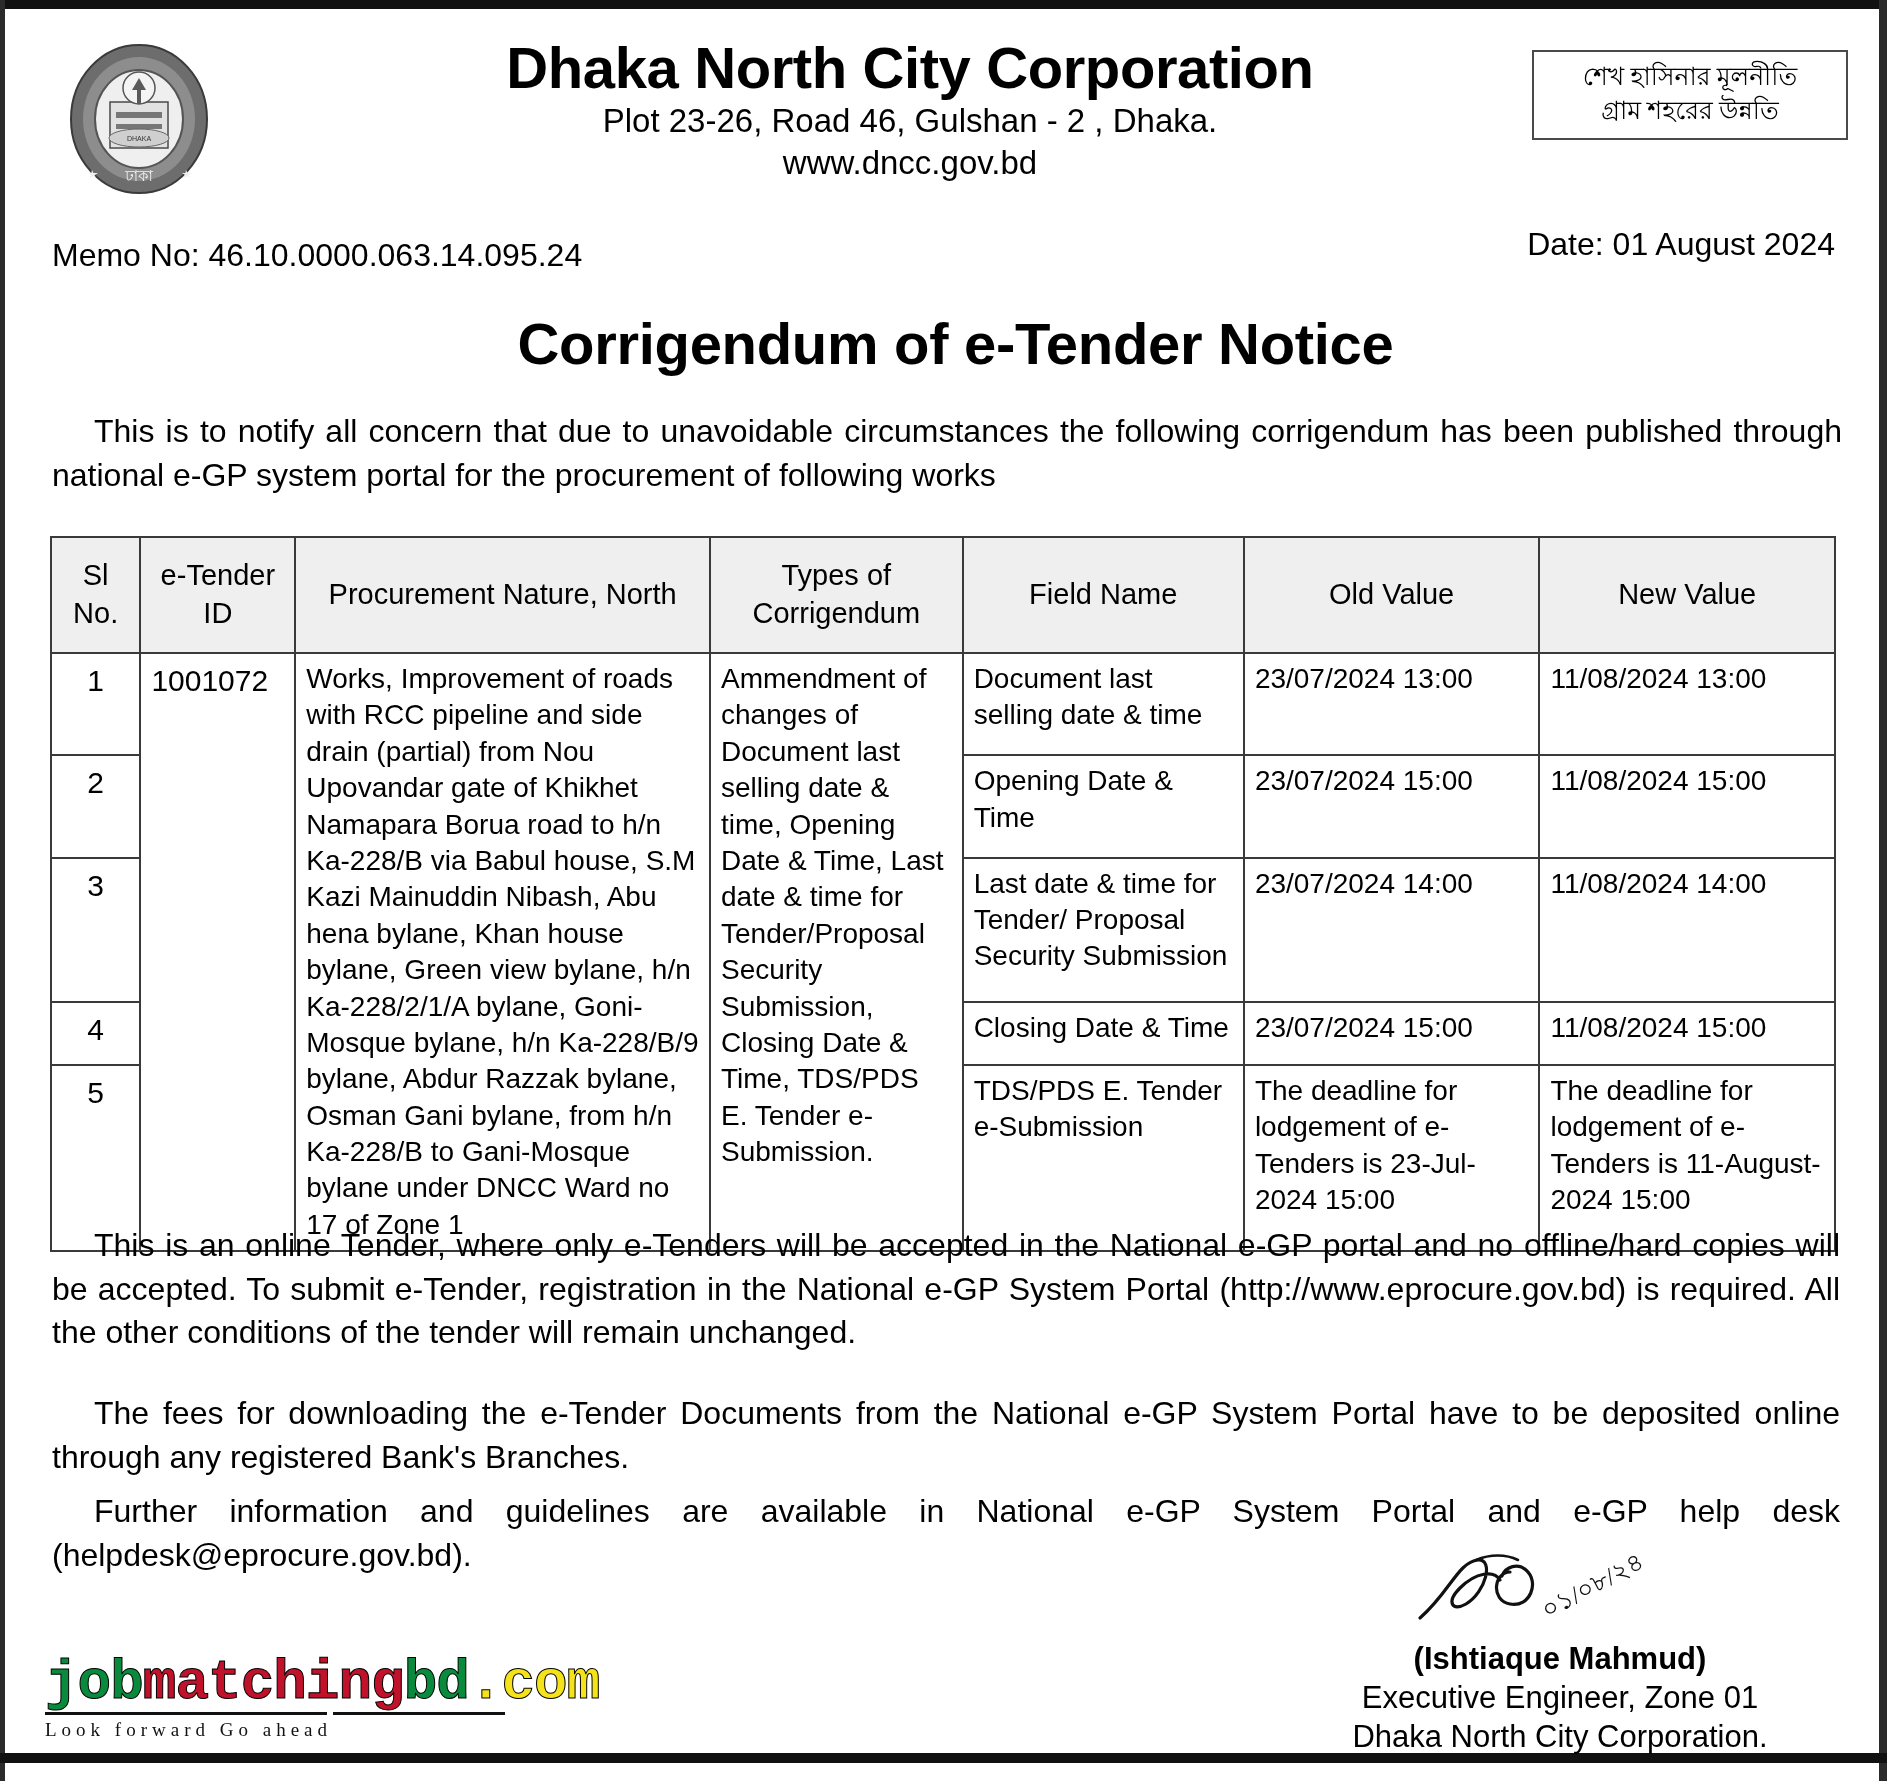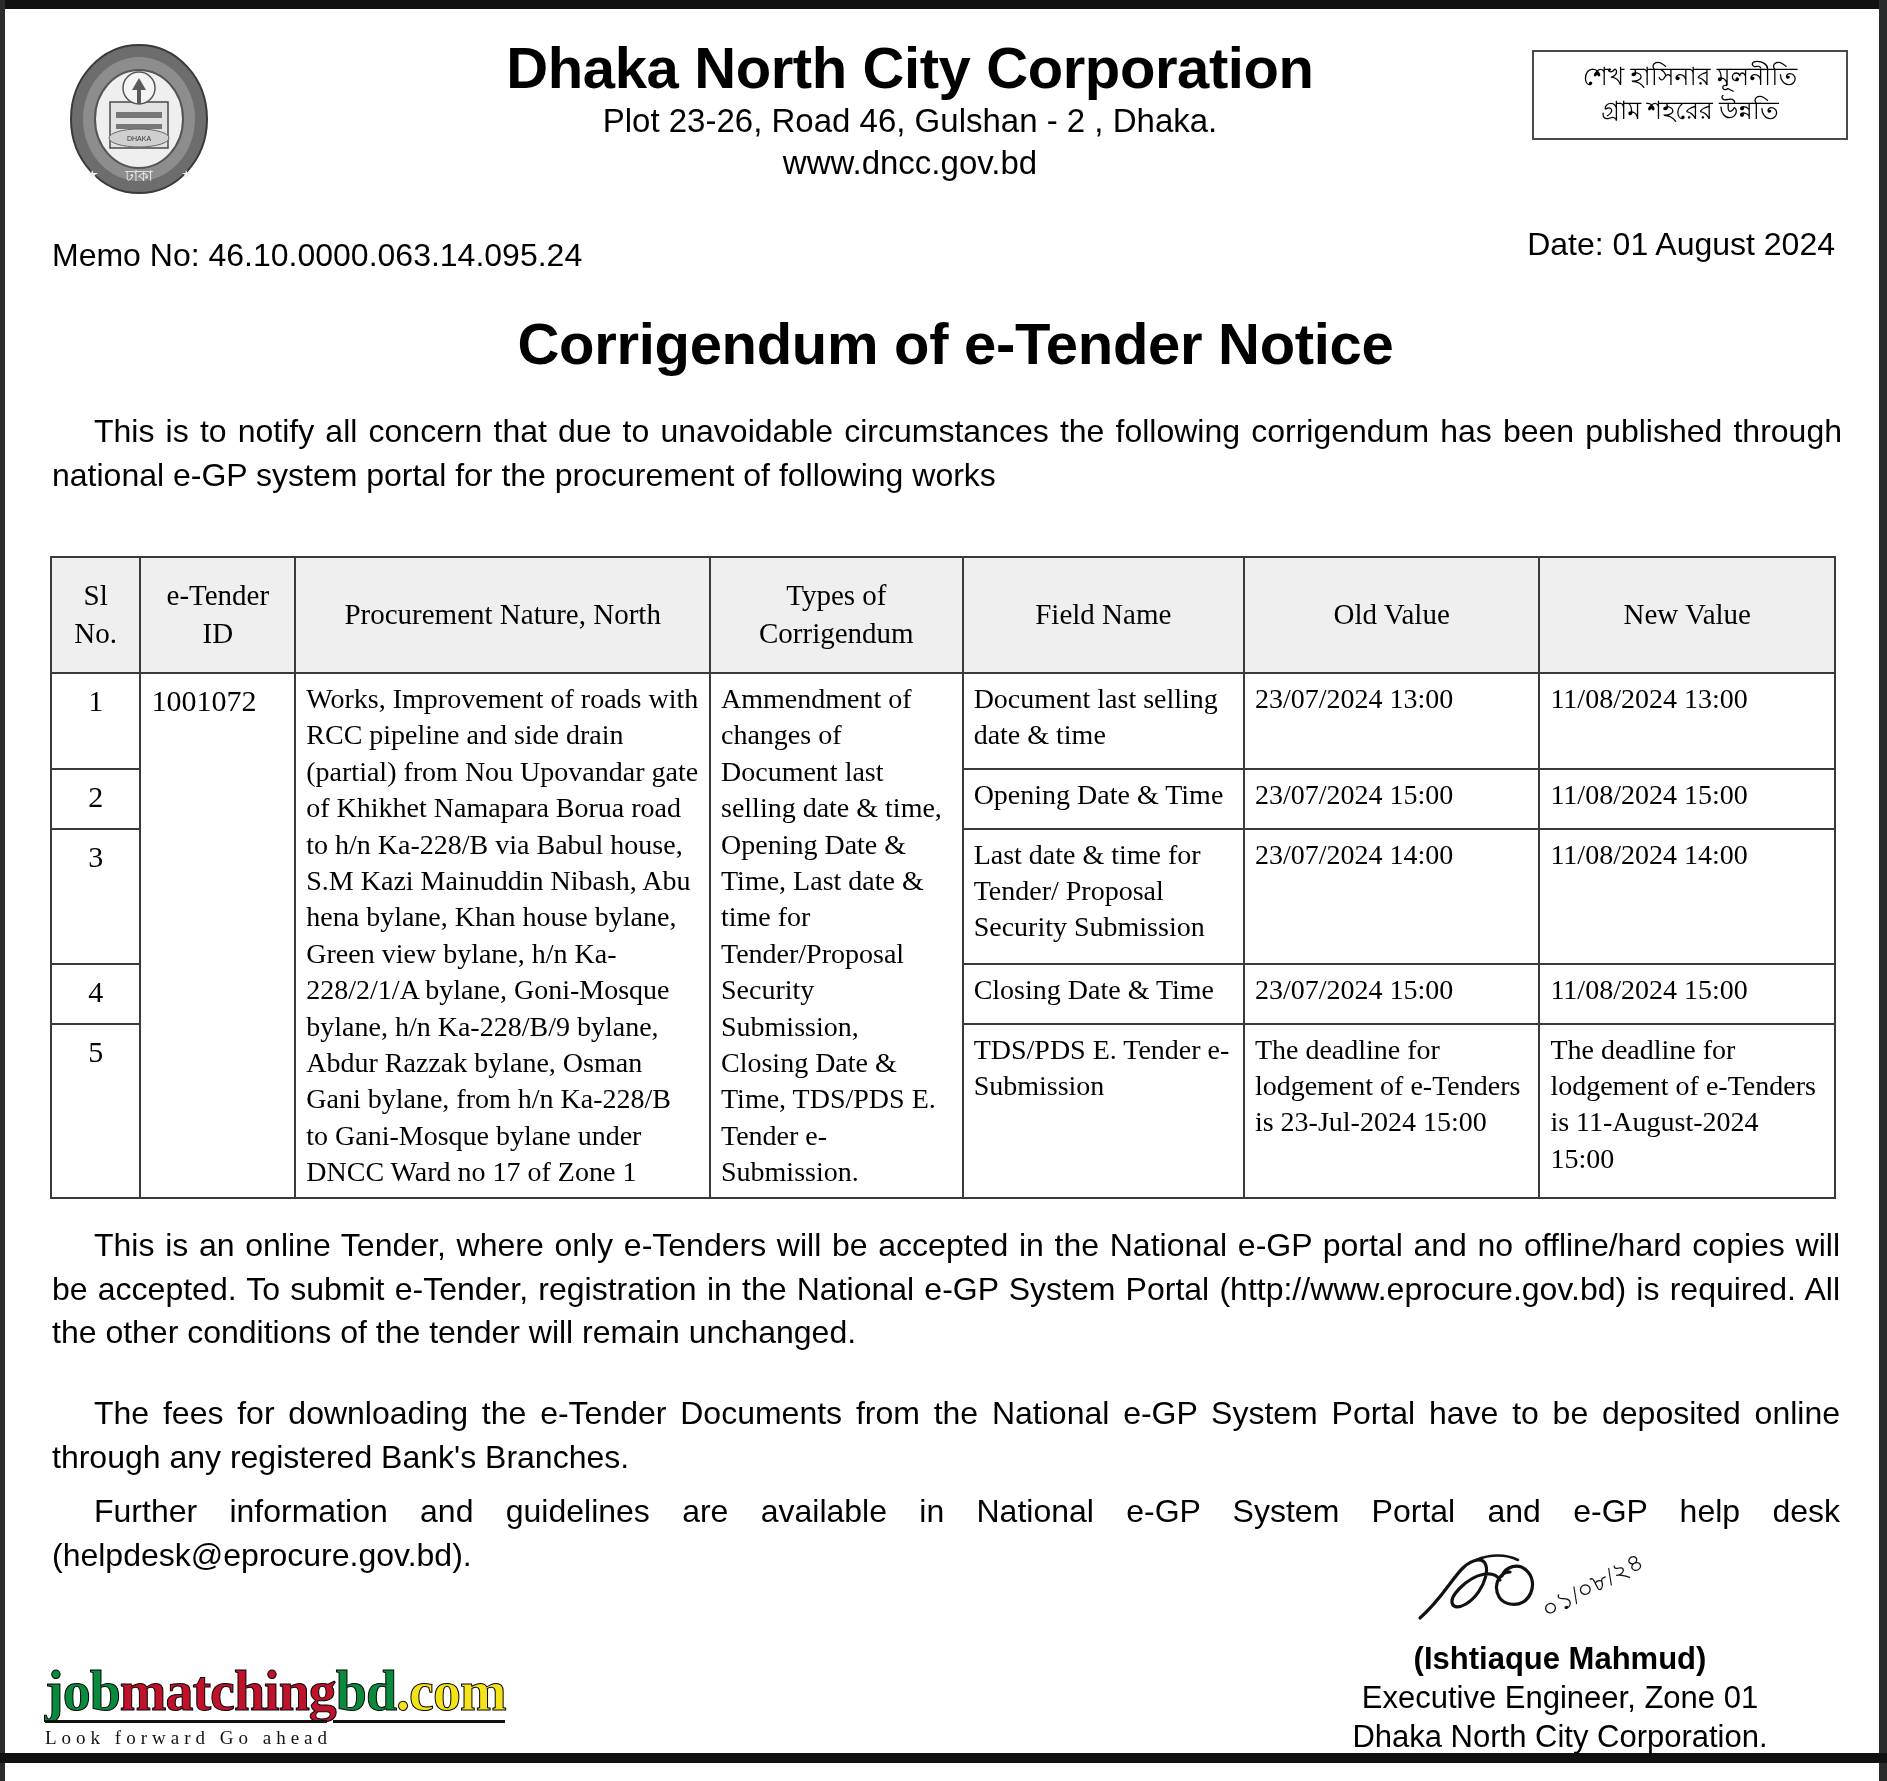--- a/index.html
+++ b/index.html
@@ -116,23 +116,22 @@
     width: 1790px;
     font-size: 32px;
     line-height: 1.36;
     text-align: justify;
     text-indent: 42px;
   }
 
   
   .tbl-wrap {
     position: absolute;
-    left: 50px; top: 556px;
+    left: 50px; top: 536px;
     width: 1786px;
-    font-family: Liberation Serif, serif;
   }
   table.corrigendum {
     border-collapse: collapse;
     width: 100%;
     table-layout: fixed;
     font-size: 28px;
   }
   table.corrigendum th,
   table.corrigendum td {
     border: 2px solid #3a3a3a;
@@ -219,27 +218,26 @@
     line-height: 1.25;
   }
 
   
   .brand {
     position: absolute;
     left: 45px; top: 1655px;
     width: 500px;
   }
   .brand-word {
-    font-family: Liberation Serif, serif;
+    font-family: Liberation Mono, monospace;
     font-size: 56px;
     font-weight: 700;
     letter-spacing: -1px;
     line-height: 1;
     white-space: nowrap;
-    margin-top: 8px;
   }
   .brand-word .g { color: #0a8a3c; -webkit-text-stroke: 1px #000; }
   .brand-word .r { color: #c0122b; -webkit-text-stroke: 1px #000; }
   .brand-word .y { color: #f4e21a; -webkit-text-stroke: 1px #000; }
   .brand-rule-row {
     display: flex;
     gap: 6px;
     margin-top: 1px;
   }
   .brand-rule {

